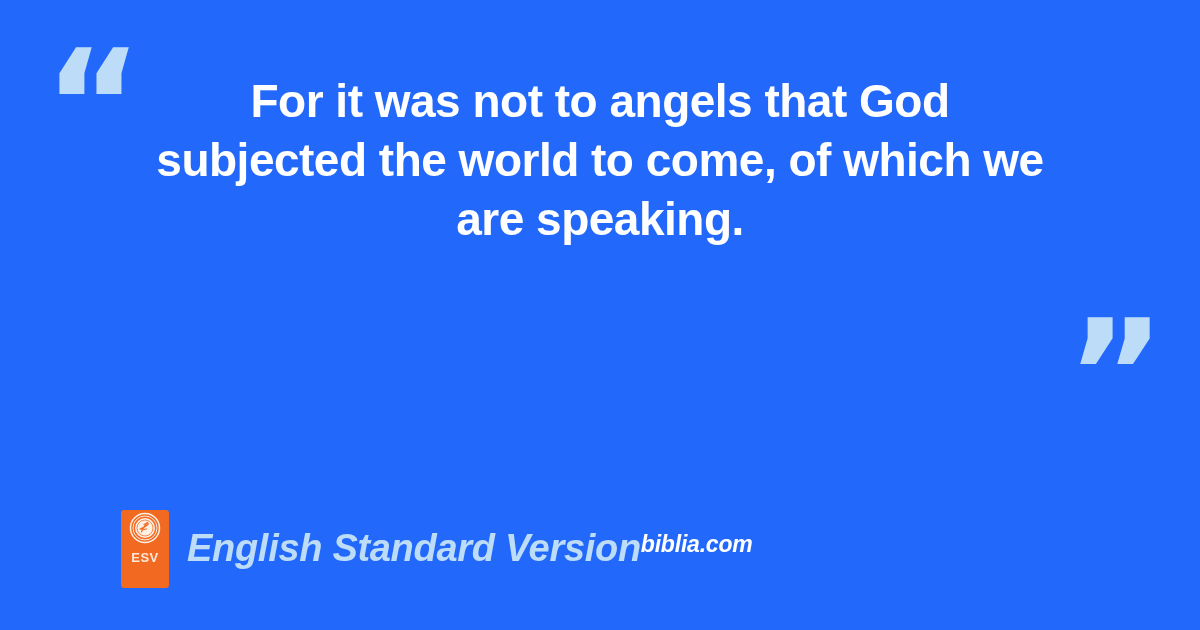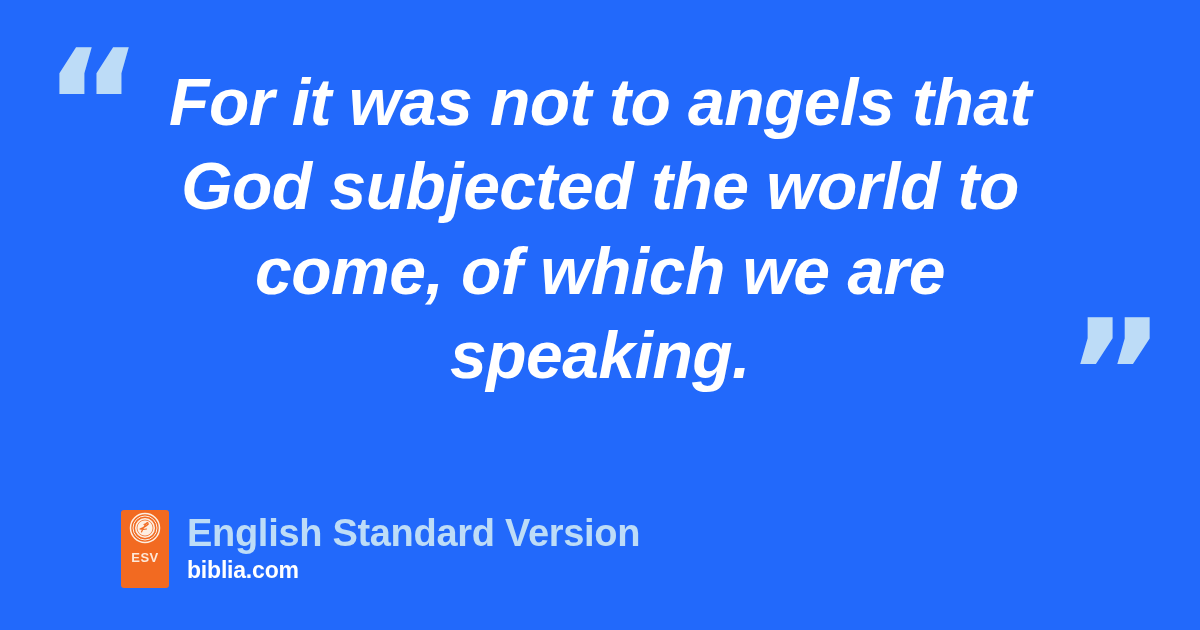--- a/index.html
+++ b/index.html
@@ -43,28 +43,27 @@
 
   
   .quote-block {
     position: absolute;
     left: 140px;
     right: 140px;
     top: 60px;
     text-align: center;
   }
   .quote-text {
-    margin: 0;
+    margin: 12px;
     color: #ffffff;
     font-family: "Liberation Sans", sans-serif;
     font-weight: 700;
-    font-size: 66px;
+    font-size: 46px;
     line-height: 1.28;
     letter-spacing: -0.5px;
-    font-style: italic;
   }
 
   
   .attribution {
     position: absolute;
     left: 121px;
     bottom: 42px;
     display: flex;
     align-items: center;
     gap: 18px;
@@ -88,22 +87,23 @@
     margin-top: 7px;
     color: #fde8d8;
     font-family: "Liberation Sans", sans-serif;
     font-weight: 700;
     font-size: 13px;
     letter-spacing: 0.5px;
     line-height: 1;
   }
   .attribution-text {
     display: flex;
-    flex-direction: column;
+    flex-direction: row;
     justify-content: space-between;
+    font-style: italic;
   }
   .version-name {
     color: #bddcf7;
     font-family: "Liberation Sans", sans-serif;
     font-weight: 700;
     font-size: 38px;
     line-height: 1.08;
     letter-spacing: -0.3px;
   }
   .site-name {

